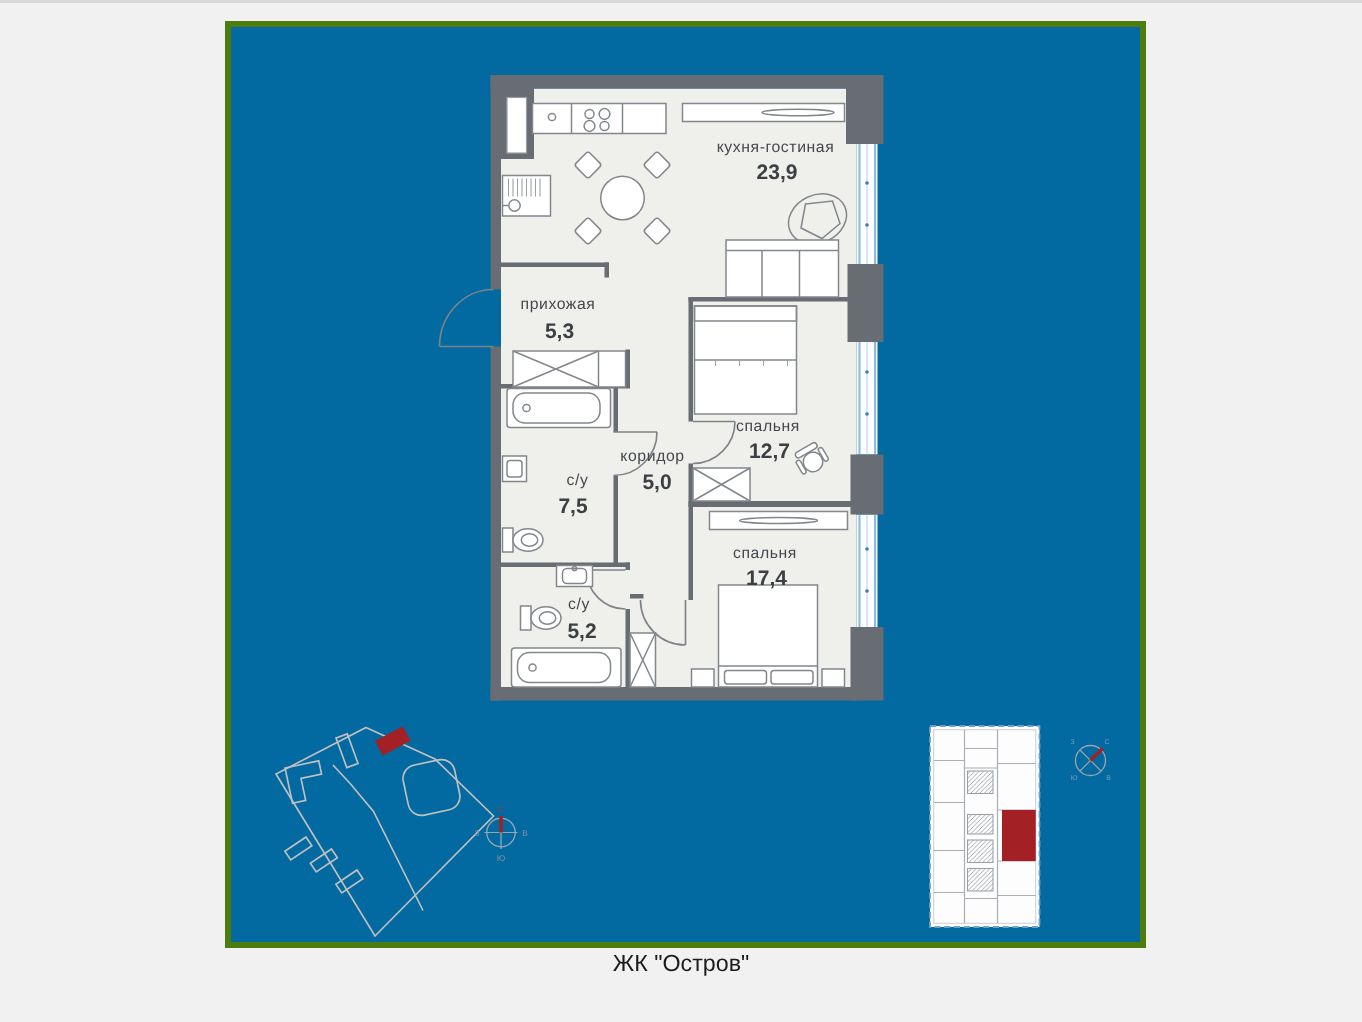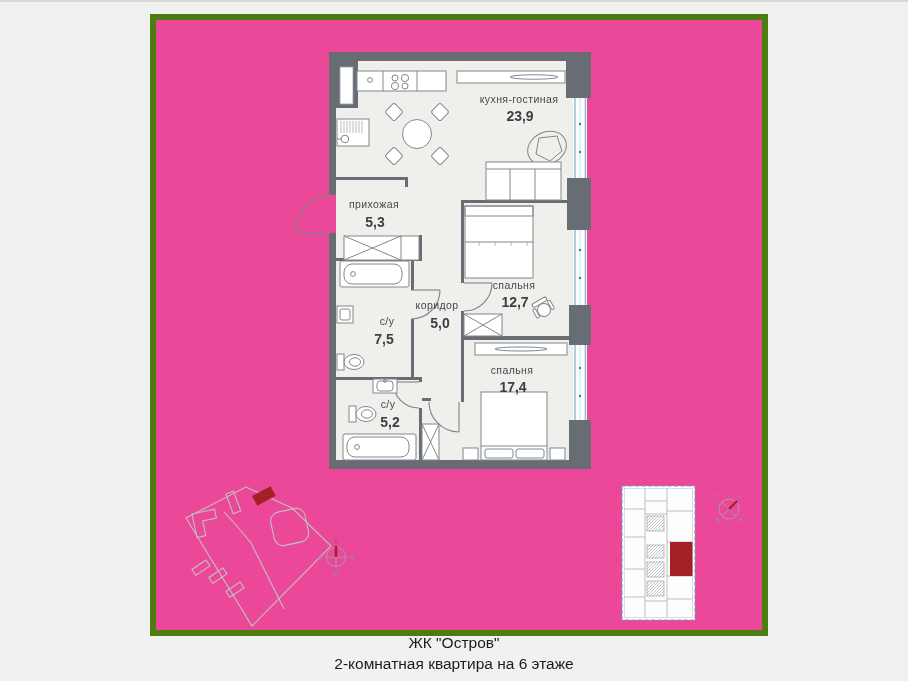--- a/index.html
+++ b/index.html
@@ -3,21 +3,21 @@
 <meta charset="utf-8">
 <style>
   html,body{margin:0;padding:0;}
   body{
     width:908px;height:681px;position:relative;overflow:hidden;
     background:#f1f1f2;border-top:2px solid #d8d8d8;box-sizing:border-box;
     font-family:"Liberation Sans", sans-serif;
   }
   .canvas{
     position:absolute;left:150px;top:12px;width:606px;height:610px;
-    background:#ec4899;border:6px solid #4d7c0f;
+    background:#0369a1;border:4px solid #4d7c0f;
   }
   .abs{position:absolute;}
   svg text{font-family:"Liberation Sans", sans-serif;}
   .rn{font-size:10.5px;fill:#44484c;letter-spacing:0.4px;}
   .ra{font-size:14px;font-weight:bold;fill:#3c4043;}
   .cl{font-size:5.6px;fill:#8593a0;}
   .cls{font-size:5.6px;fill:#9d4038;}
   .cl2{font-size:4.6px;fill:#7c9cba;}
   .w{fill:#676d73;}
   .f{fill:#ffffff;stroke:#82878c;stroke-width:1;}
@@ -318,14 +318,13 @@
       <text class="cl2" x="104" y="43">Ю</text>
       <text class="cl2" x="103" y="19">З</text>
       <text class="cl2" x="127" y="43">В</text>
     </g>
   </svg>
 
 </div>
 
 <div class="caption">
   <div>ЖК "Остров"</div>
-  <div>2-комнатная квартира на 6 этаже</div>
 </div>
 
 </body></html>

